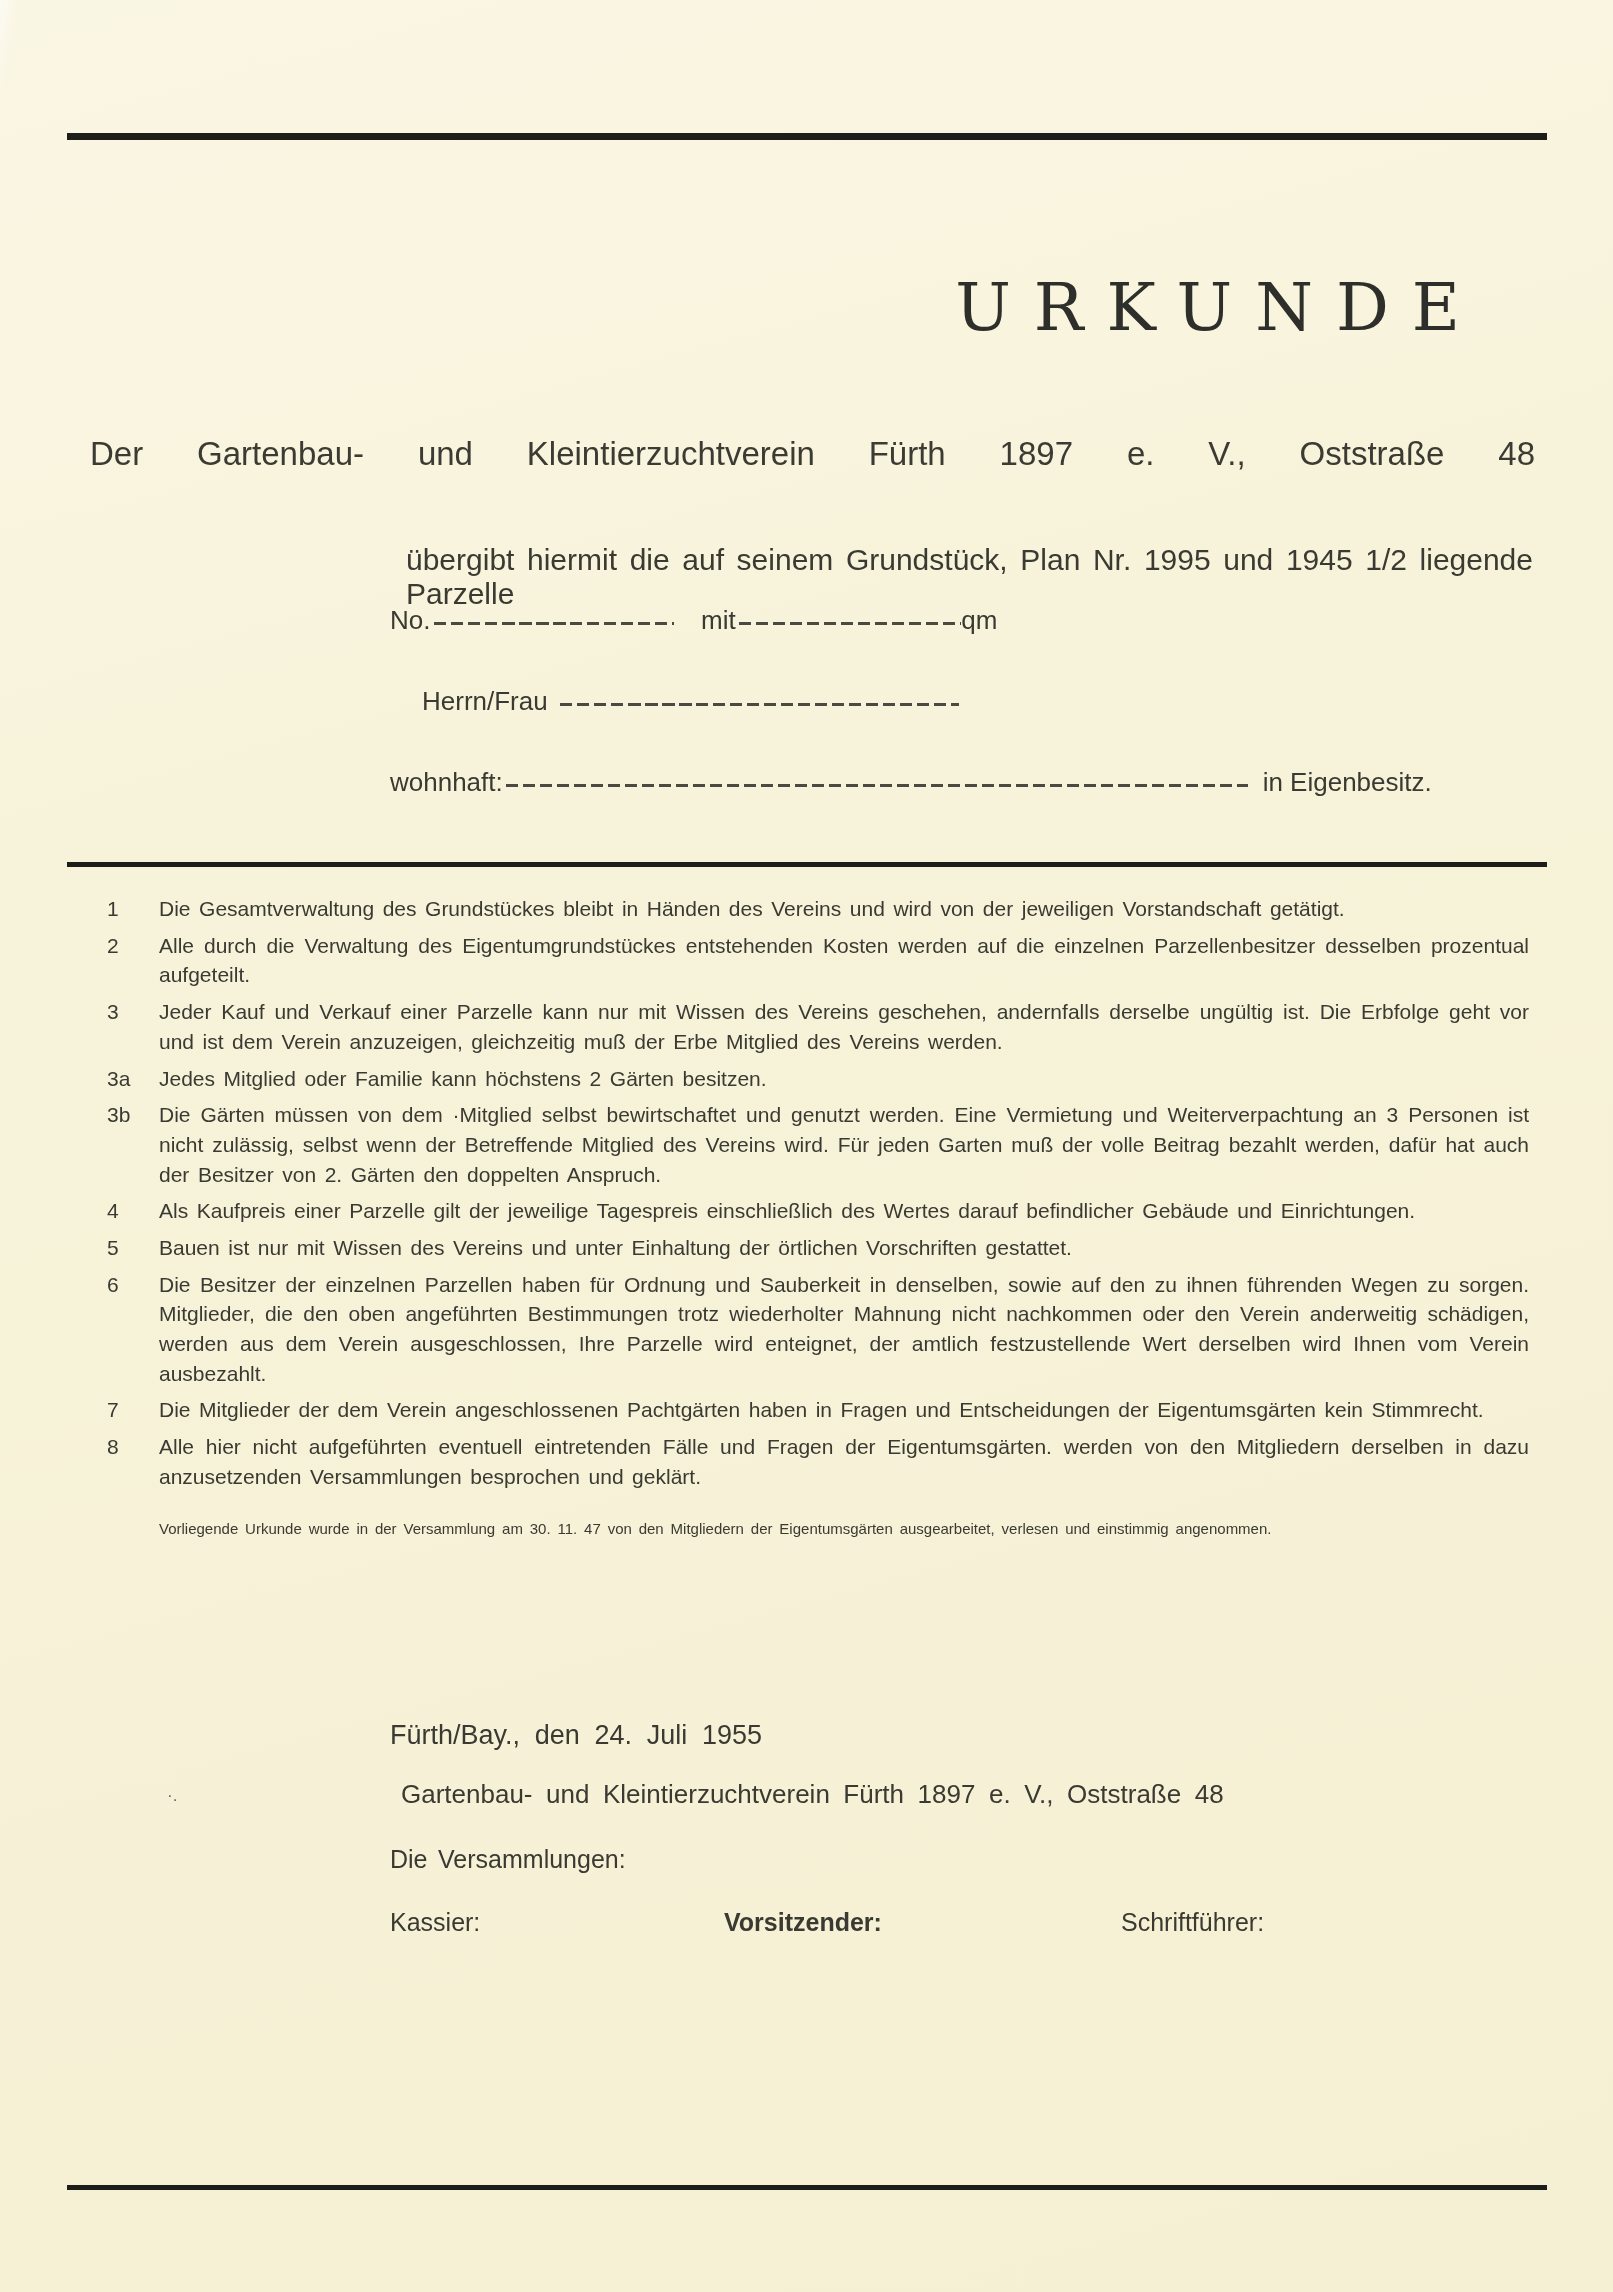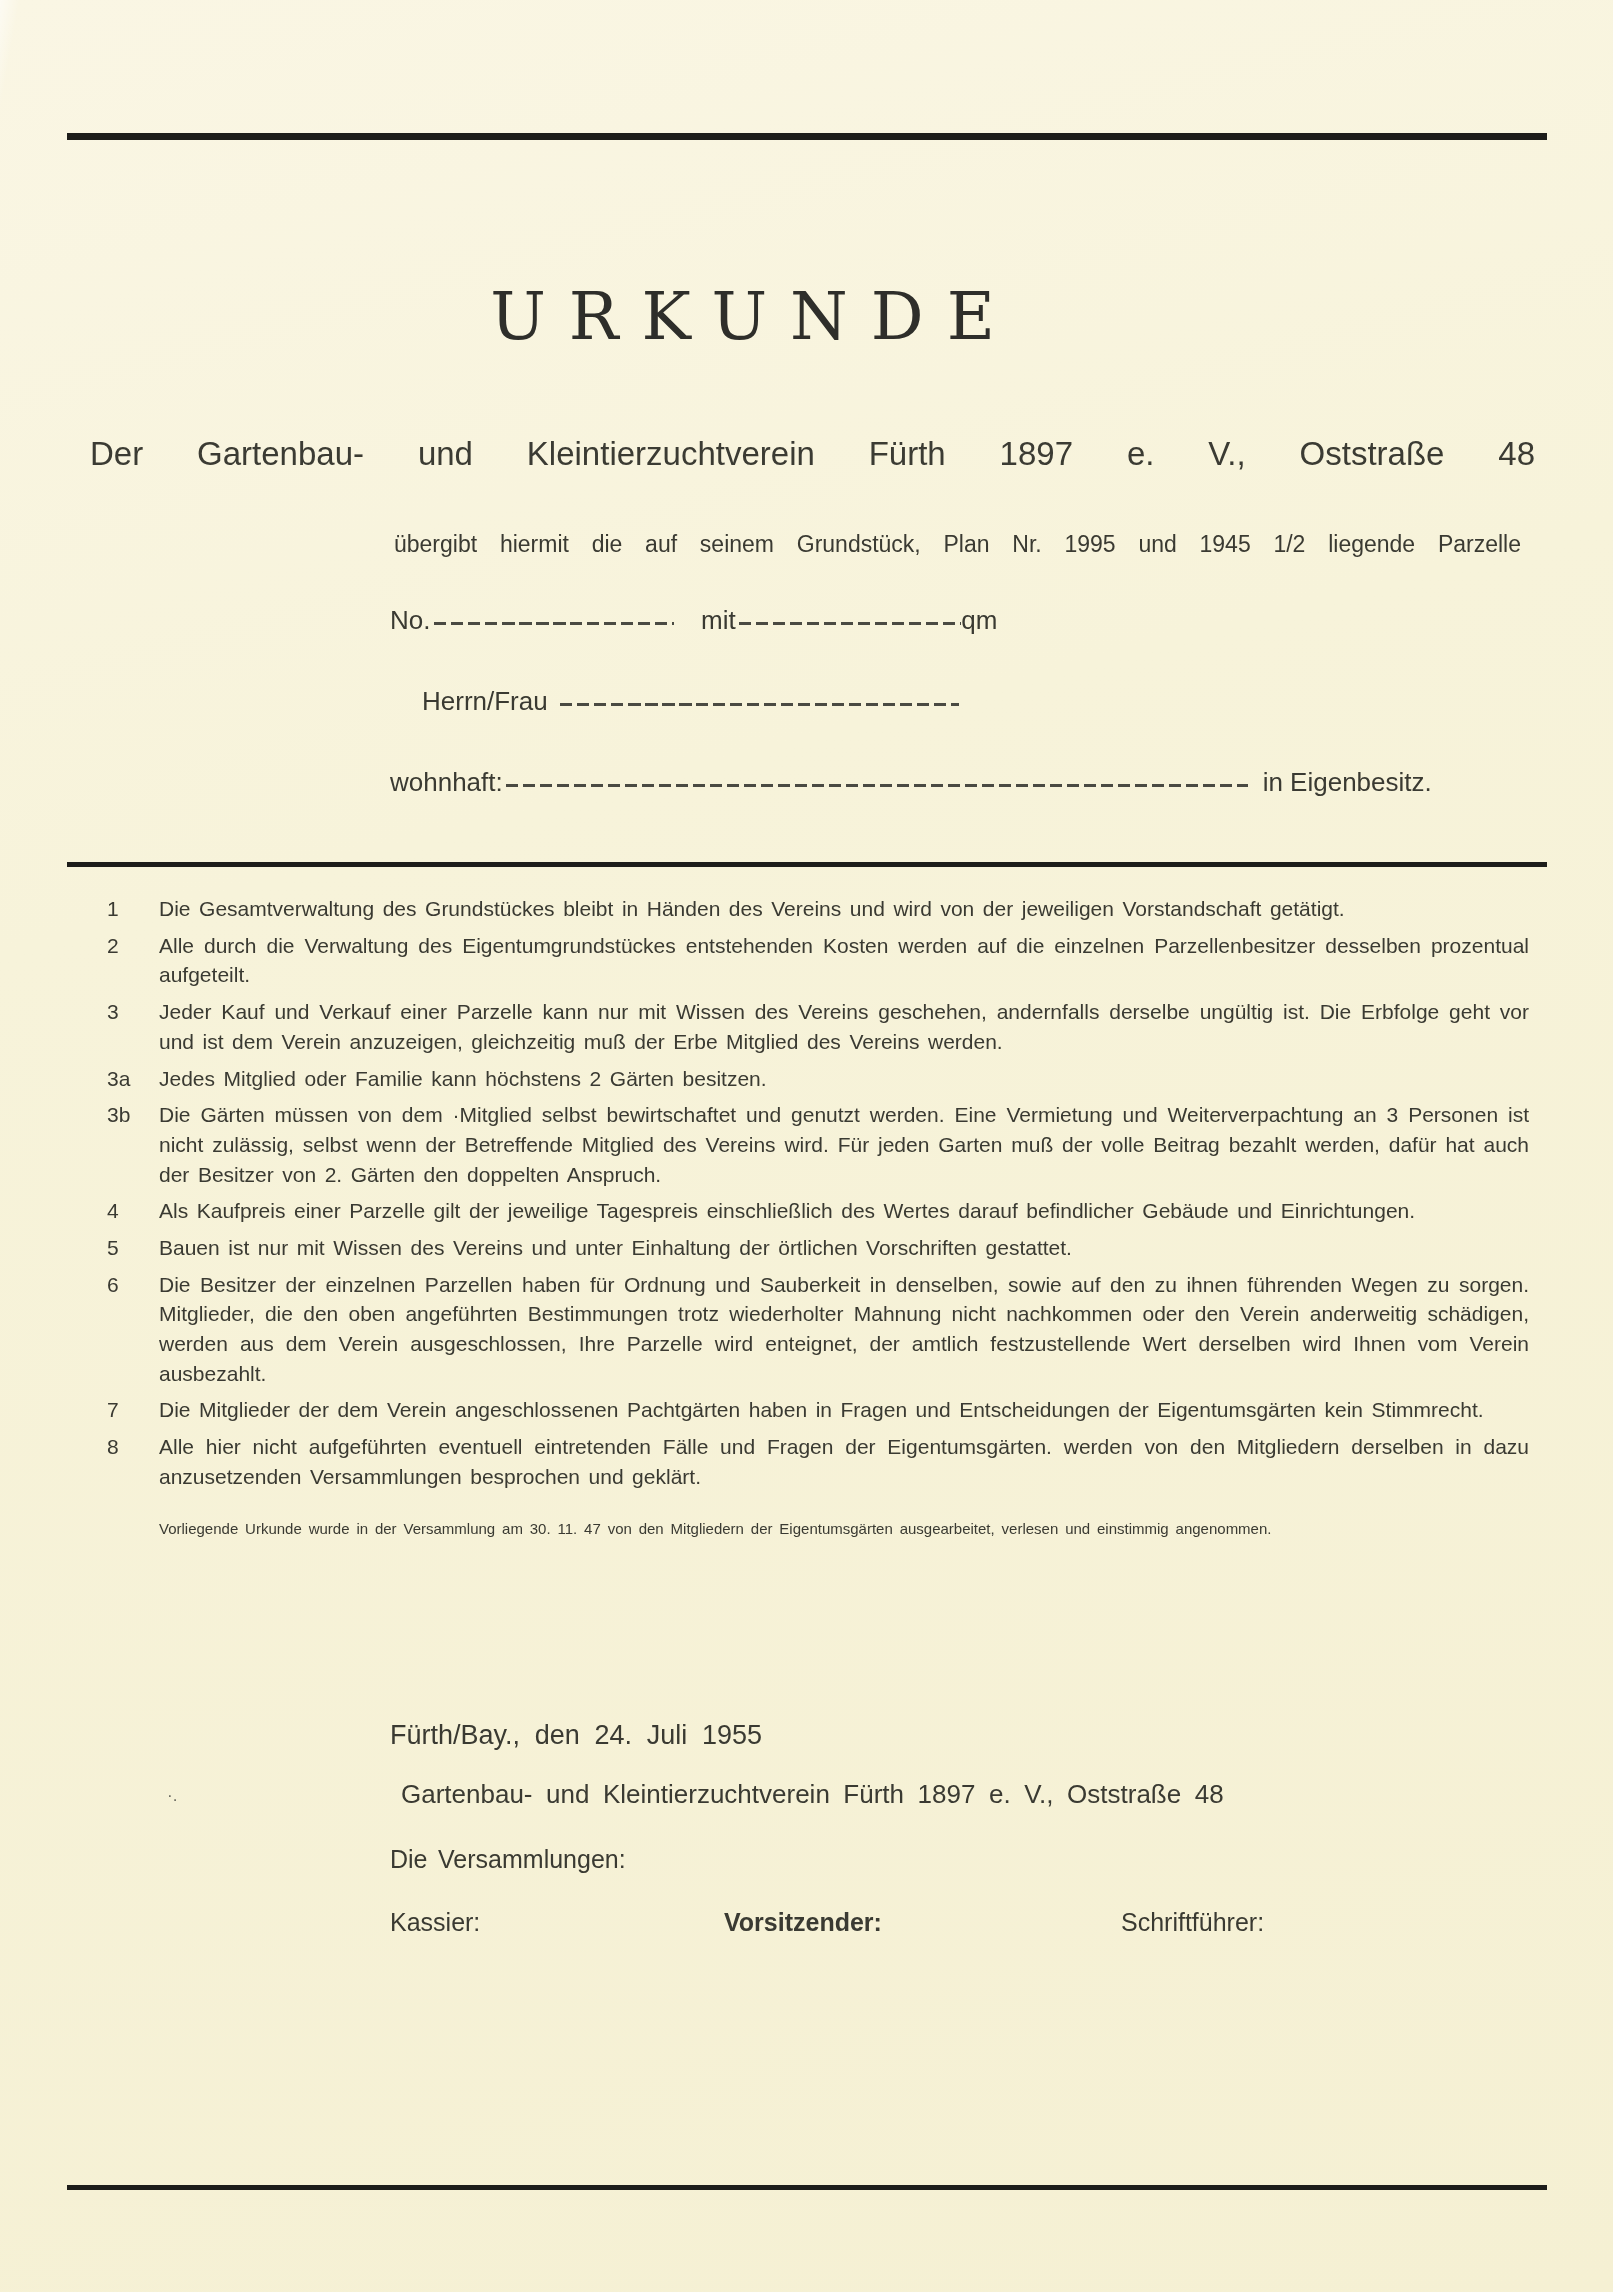--- a/index.html
+++ b/index.html
@@ -18,33 +18,33 @@
       linear-gradient(100deg, rgba(255,255,255,0.55) 0px, rgba(255,255,255,0) 19.7px),
       linear-gradient(165deg, #faf6e4 0%, #f7f3da 35%, #f5f0d3 100%);
   }
   .rule { position: absolute; left: 67px; width: 1480px; background: #1d1d1a; }
   .rule-top    { top: 133px;  height: 7.2px; }
   .rule-mid    { top: 862px;  height: 5.4px; }
   .rule-bottom { top: 2185px; height: 5.4px; }
 
   .title {
     position: absolute; top: 262px; left: 0; width: 1476px;
-    margin: 16px; text-align: center;
+    margin: 7px; text-align: right;
     font-family: "DejaVu Serif", serif;
     font-size: 66px; font-weight: 500;
     letter-spacing: 23px; color: #2e2e2a;
   }
   .heading {
     position: absolute; top: 417px; left: 72px; width: 1445px;
     margin: 18px; font-size: 33px; font-weight: 400; color: #3b3b33;
     text-align: justify; text-align-last: justify;
   }
   .intro {
     position: absolute; top: 527px; left: 390px; width: 1127px;
-    margin: 4px; font-size: 23px;
+    margin: 16px; font-size: 30px;
     text-align: justify; text-align-last: justify;
   }
   .form-line { position: absolute; font-size: 26px; color: #3a3a32; white-space: nowrap; }
   .form-no   { top: 605px; left: 390px; }
   .form-name { top: 686px; left: 390px; margin-left: 32px; }
   .form-res  { top: 767px; left: 390px; }
   .blank {
     display: inline-block; height: 2.7px;
     background: repeating-linear-gradient(90deg, #4a4a42 0 12.5px, transparent 12.5px 17px);
     vertical-align: 4.5px;

